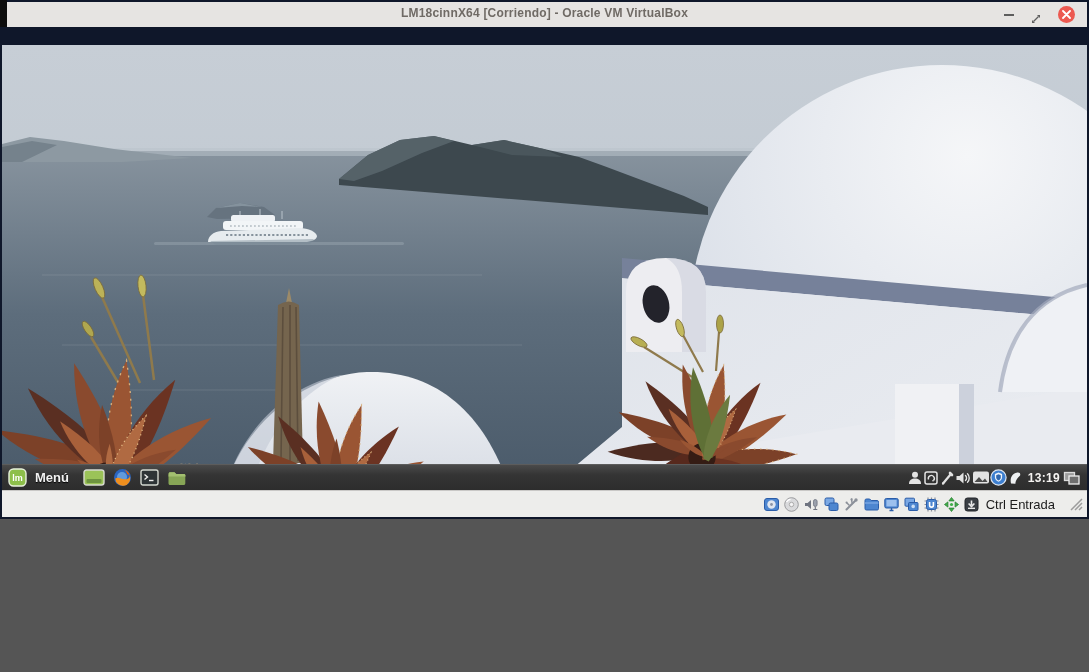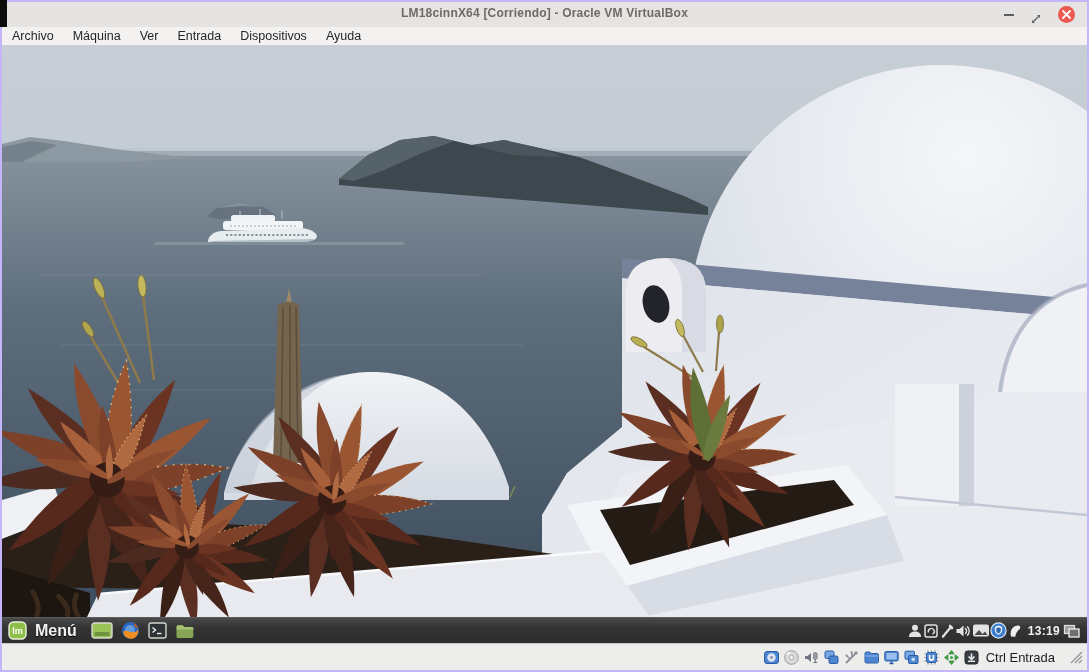--- a/index.html
+++ b/index.html
@@ -1,34 +1,34 @@
 <!DOCTYPE html>
 <html><head>
 <meta charset="utf-8">
 <style>
   html,body{margin:0;padding:0;background:#555;}
-  .window{position:relative;width:1089px;height:672px;background:#c4b5fd;font-family:"Liberation Sans",sans-serif;overflow:hidden;}
+  .window{position:relative;width:1089px;height:519px;background:#0f172a;font-family:"Liberation Sans",sans-serif;overflow:hidden;}
   
   .titlebar{position:absolute;left:2px;top:2px;right:2px;height:25px;background:#e6e4e2;}
   .corner-notch{position:absolute;left:0;top:0;width:7px;height:27px;background:#0c0c0c;}
   .title-text{position:absolute;left:0;right:0;top:4px;text-align:center;font-size:12px;font-weight:bold;color:#6f6a65;letter-spacing:.2px;}
   .win-controls{position:absolute;right:12px;top:0;height:25px;display:flex;align-items:center;gap:17px;}
   .ctrl-min{width:10px;height:2px;background:#5d5d5d;}
   .ctrl-restore{width:10px;height:10px;}
   .ctrl-close{width:17px;height:17px;border-radius:50%;background:#ec5950;display:flex;align-items:center;justify-content:center;}
   
   .menubar{position:absolute;left:2px;top:27px;right:2px;height:18px;background:#f3f2f1;display:flex;align-items:center;gap:19px;padding-left:10px;font-size:12.5px;color:#262626;}
   .menubar span{cursor:default;}
   
   .vmscreen{position:absolute;left:2px;top:45px;right:2px;bottom:29px;overflow:hidden;background:#5b6b7a;}
   .wallpaper{position:absolute;left:0;top:0;width:100%;height:572px;display:block;}
   
   .taskbar{position:absolute;left:0;right:0;bottom:0;height:26px;background:linear-gradient(#4a4a4a,#343434 40%,#2d2d2d);border-top:1px solid #5c5c5c;display:flex;align-items:center;padding:0 6px;box-sizing:border-box;}
   .tb-left{display:flex;align-items:center;gap:8px;}
-  .menu-label{color:#f2f2f2;font-size:16px;font-weight:bold;margin-right:6px;text-shadow:0 1px 1px #000;text-align:center;}
+  .menu-label{color:#f2f2f2;font-size:13px;font-weight:bold;margin-right:6px;text-shadow:0 1px 1px #000;text-align:center;}
   .launcher{display:flex;align-items:flex-start;}
   .tb-spacer{flex:1;}
   .tb-right{display:flex;align-items:center;}
   .clock{color:#f5f3f1;font-size:12px;font-weight:bold;margin:0 3px 0 5px;letter-spacing:.3px;}
   
   .statusbar{position:absolute;left:2px;right:2px;bottom:2px;height:27px;background:#ededeb;border-top:1px solid #c9c8c6;display:flex;align-items:center;justify-content:flex-end;padding:0 4px 0 0;box-sizing:border-box;}
   .sb-icons{display:flex;align-items:center;gap:3px;}
   .hostkey{font-size:13px;color:#1c1c1c;margin:0 10px 0 6px;}
   .grip{align-self:flex-end;margin-bottom:2px;}
   .icon{display:inline-flex;}
@@ -50,28 +50,20 @@
       </div>
       <div class="ctrl-close">
         <svg width="9" height="9" viewBox="0 0 9 9">
             <path d="M1,1 L8,8 M8,1 L1,8" stroke="#ffffff" stroke-width="1.8" stroke-linecap="round"></path>
           </svg>
       </div>
     </div>
   </div>
   <div class="corner-notch"></div>
 
-  <div class="menubar">
-    <span>Archivo</span>
-    <span>Máquina</span>
-    <span>Ver</span>
-    <span>Entrada</span>
-    <span>Dispositivos</span>
-    <span>Ayuda</span>
-  </div>
 
   <div class="vmscreen">
 
     <svg class="wallpaper" viewBox="0 0 1085 572" preserveAspectRatio="none">
       <defs>
         <linearGradient id="skyG" x1="0" y1="0" x2="0" y2="1">
           <stop offset="0" stop-color="#c7ced6"></stop>
             <stop offset="1" stop-color="#c3cbd3"></stop>
         </linearGradient>
         <linearGradient id="seaG" x1="0" y1="0" x2="0" y2="1">

